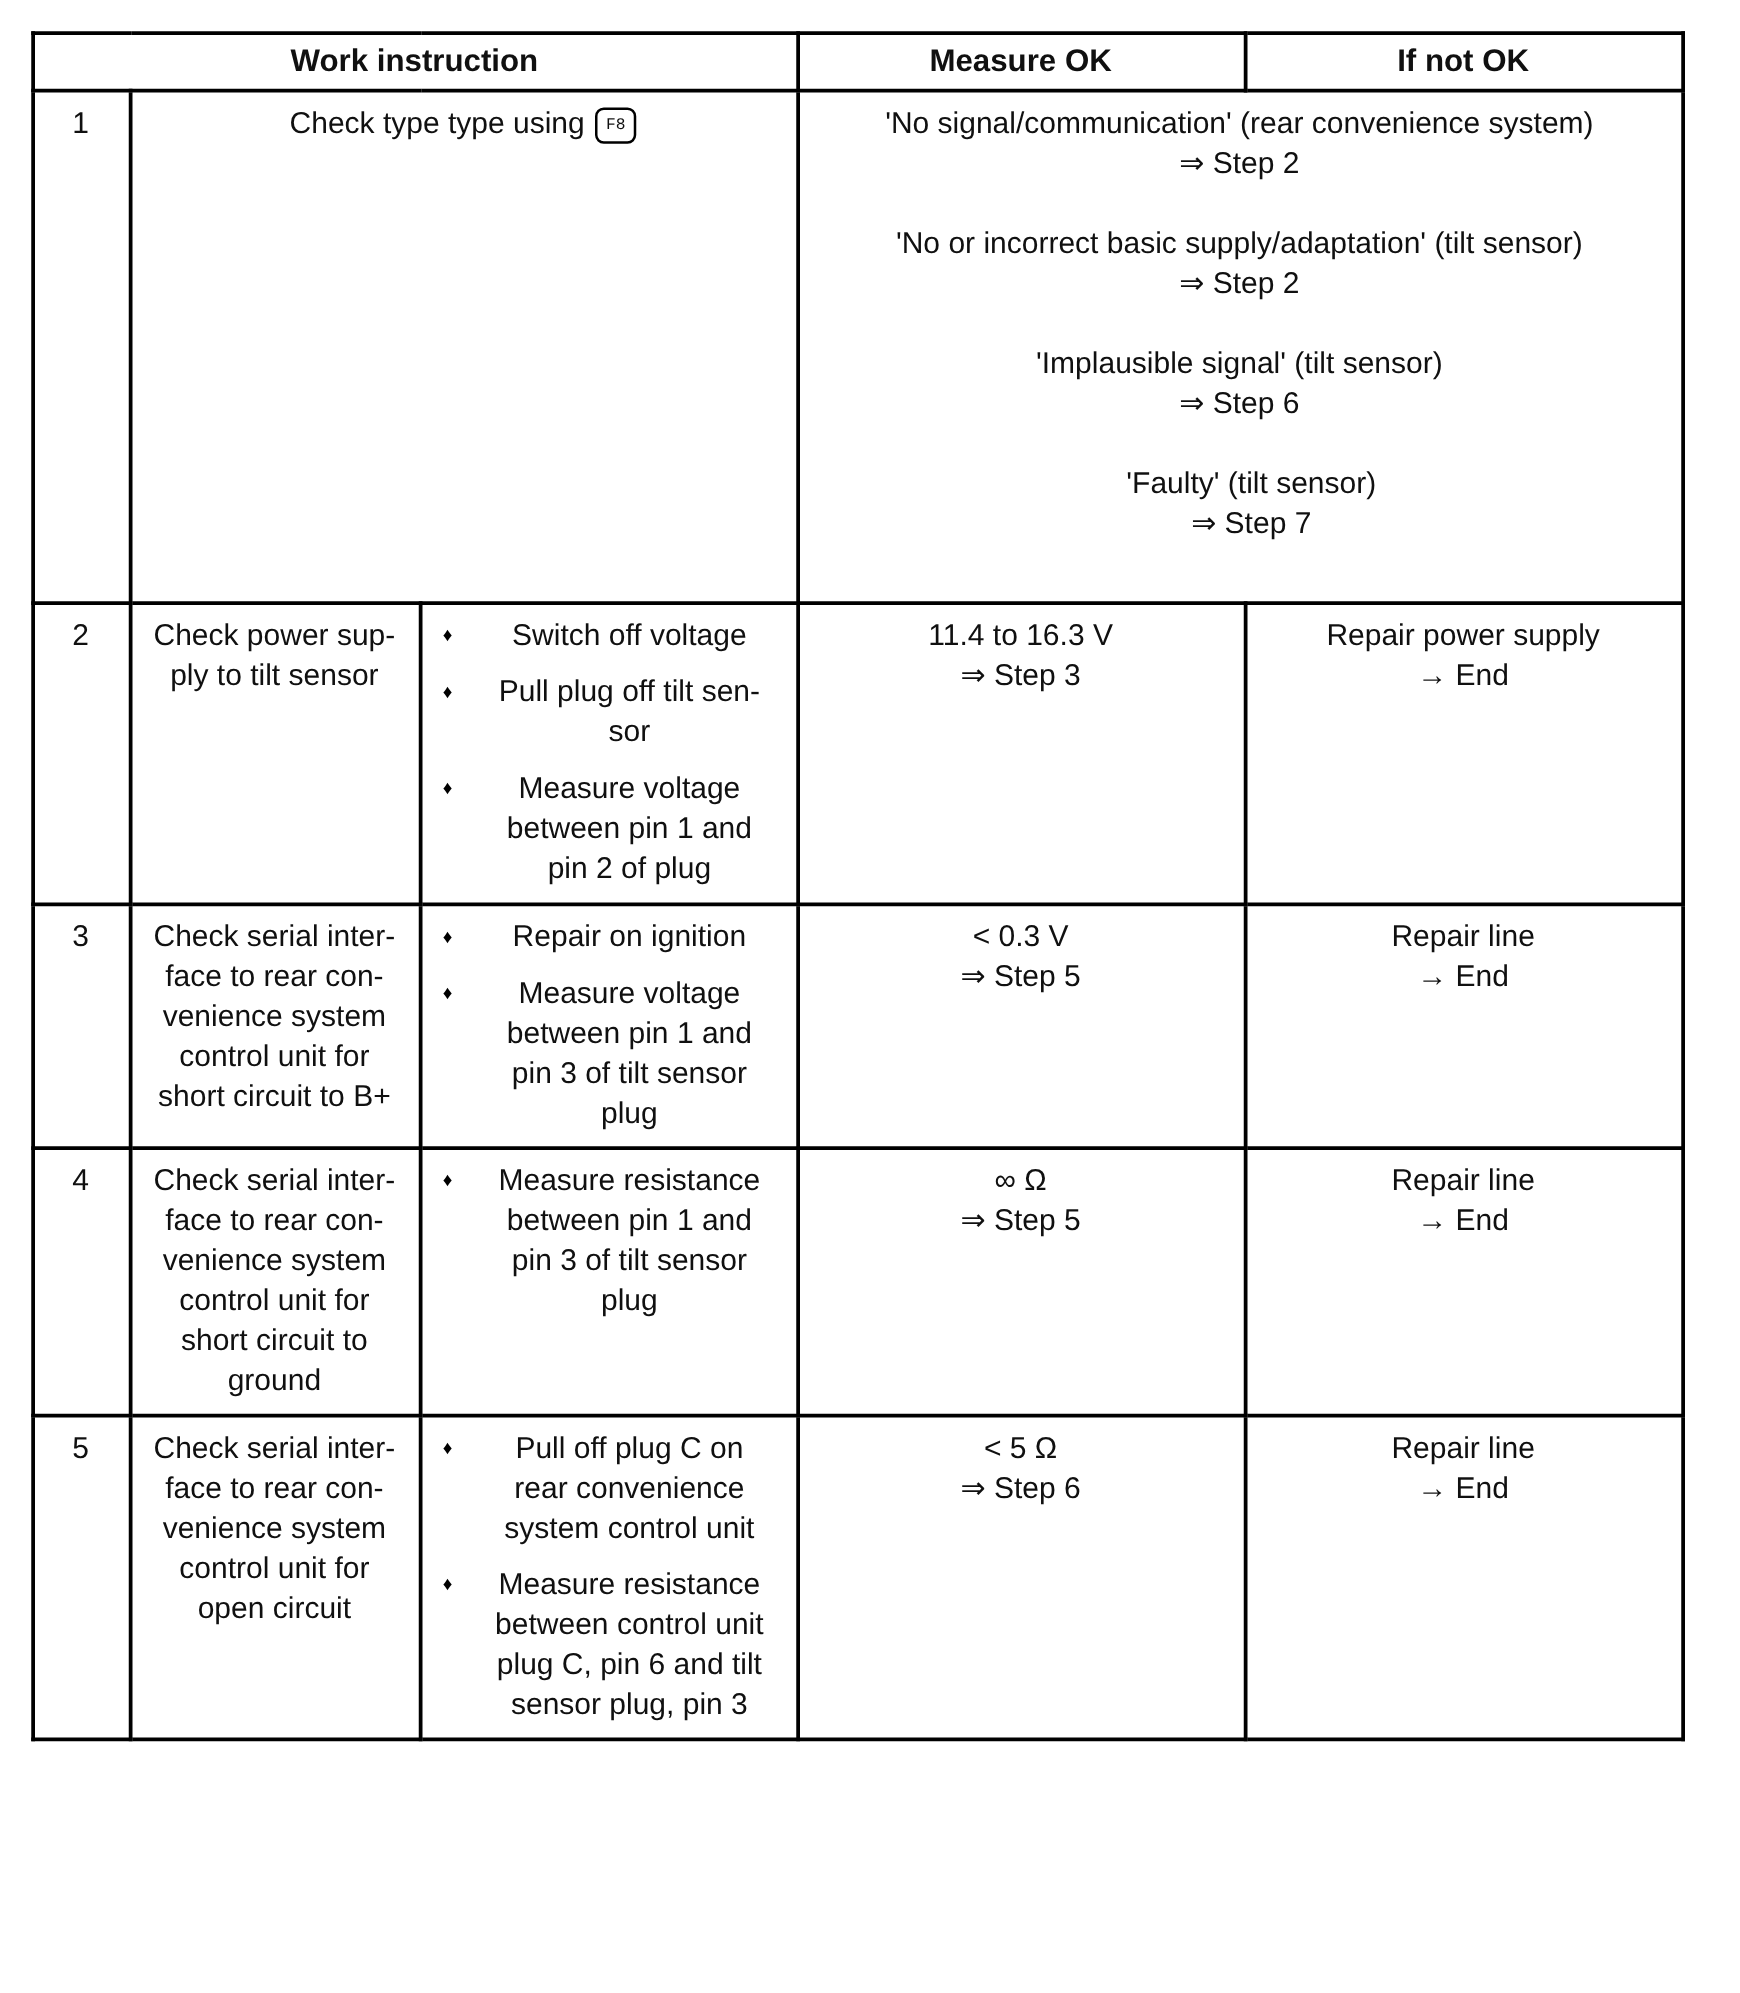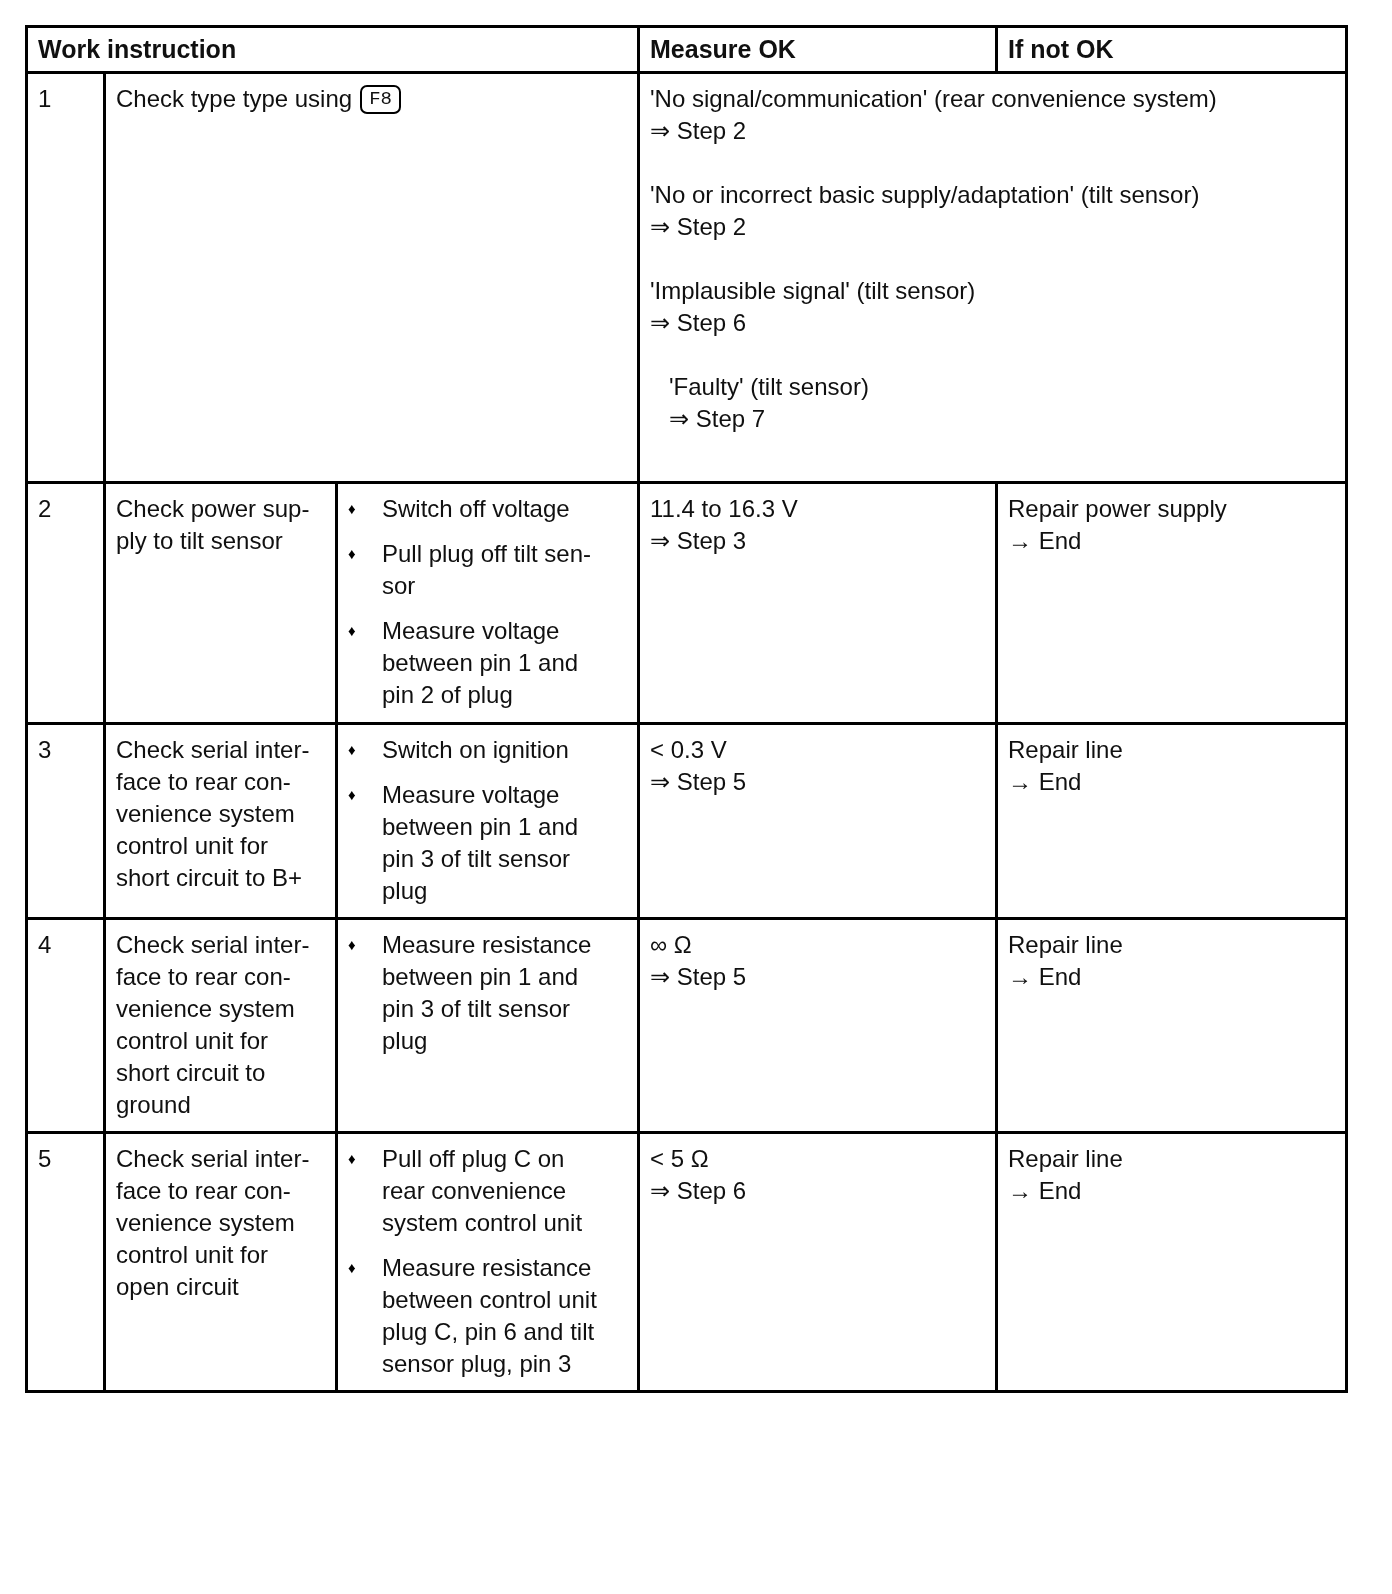--- a/index.html
+++ b/index.html
@@ -16,21 +16,21 @@
     padding: 25px 24px 0 25px;
   }
   table.proc {
     border-collapse: collapse;
     width: 1320px;
     table-layout: fixed;
   }
   th, td {
     border: 3px solid #000000;
     vertical-align: top;
-    text-align: left;
+    text-align: center;
   }
   th {
     font-size: 25px;
     font-weight: bold;
     padding: 6px 12px 7px 10px;
     line-height: 30px;
   }
   td {
     font-size: 24px;
     line-height: 32px;
@@ -43,21 +43,21 @@
   tr.r4 { height: 213px; }
   tr.r5 { height: 248px; }
   .step-cell { padding-left: 10px; }
   .key {
     display: inline-block;
     border: 2px solid #000;
     border-radius: 7px;
     padding: 0 7px 1px 7px;
     margin-left: 8px;
     font-family: "Liberation Mono", "DejaVu Sans Mono", monospace;
-    font-size: 19px;
+    font-size: 13px;
     line-height: 24px;
     vertical-align: 3px;
   }
   .display-span-cell { }
   .ok-block { margin-bottom: 32px; }
   .ok-block:last-child { margin-bottom: 0; margin-left: 19px; }
   .bullet-item { display: flex; margin-bottom: 13px; }
   .bullet-item:last-child { margin-bottom: 0; }
   .bullet-glyph {
     flex: 0 0 20px;
@@ -145,21 +145,21 @@
       <tr class="r3">
         <td class="step-cell">3</td>
         <td class="pre">Check serial inter-
 face to rear con-
 venience system
 control unit for
 short circuit to B+</td>
         <td>
           <div class="bullet-item">
             <span class="bullet-glyph">♦</span>
-            <span class="bullet-text pre">Switch on ignition</span>
+            <span class="bullet-text pre">Repair on ignition</span>
           </div>
           <div class="bullet-item">
             <span class="bullet-glyph">♦</span>
             <span class="bullet-text pre">Measure voltage
 between pin 1 and
 pin 3 of tilt sensor
 plug</span>
           </div>
         </td>
         <td class="pre">&lt; 0.3 V

